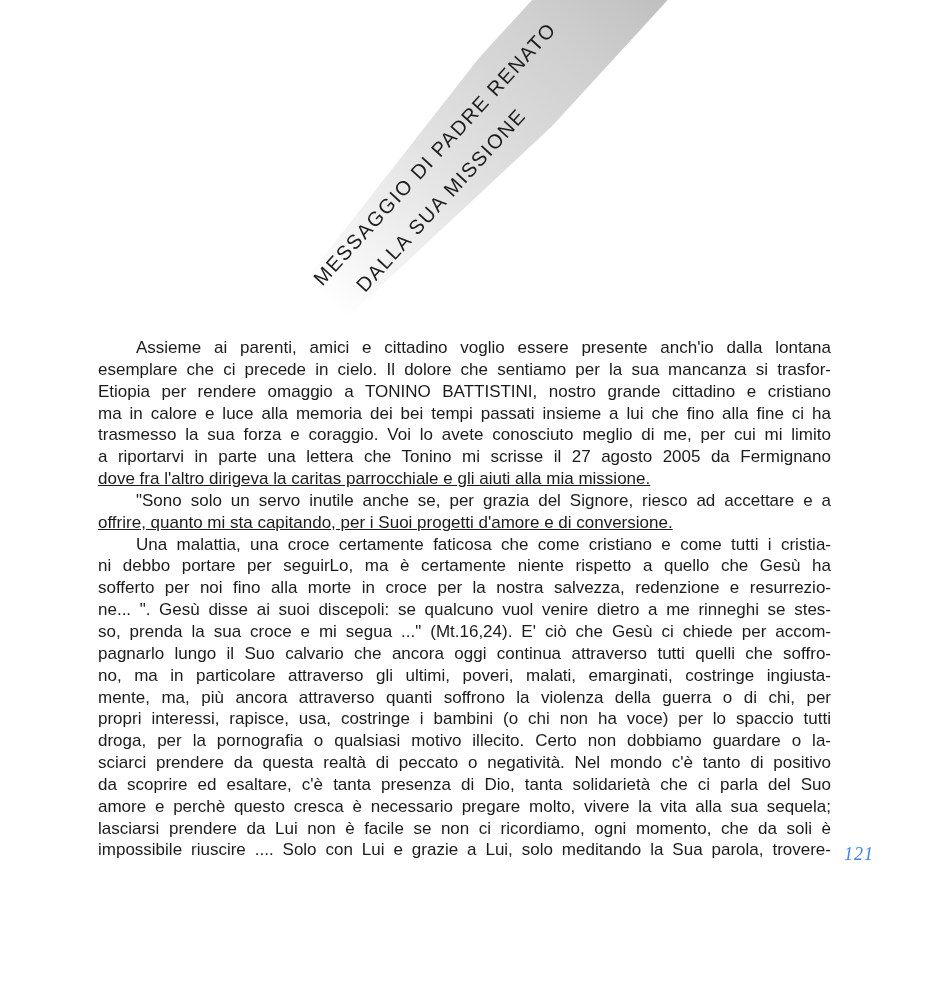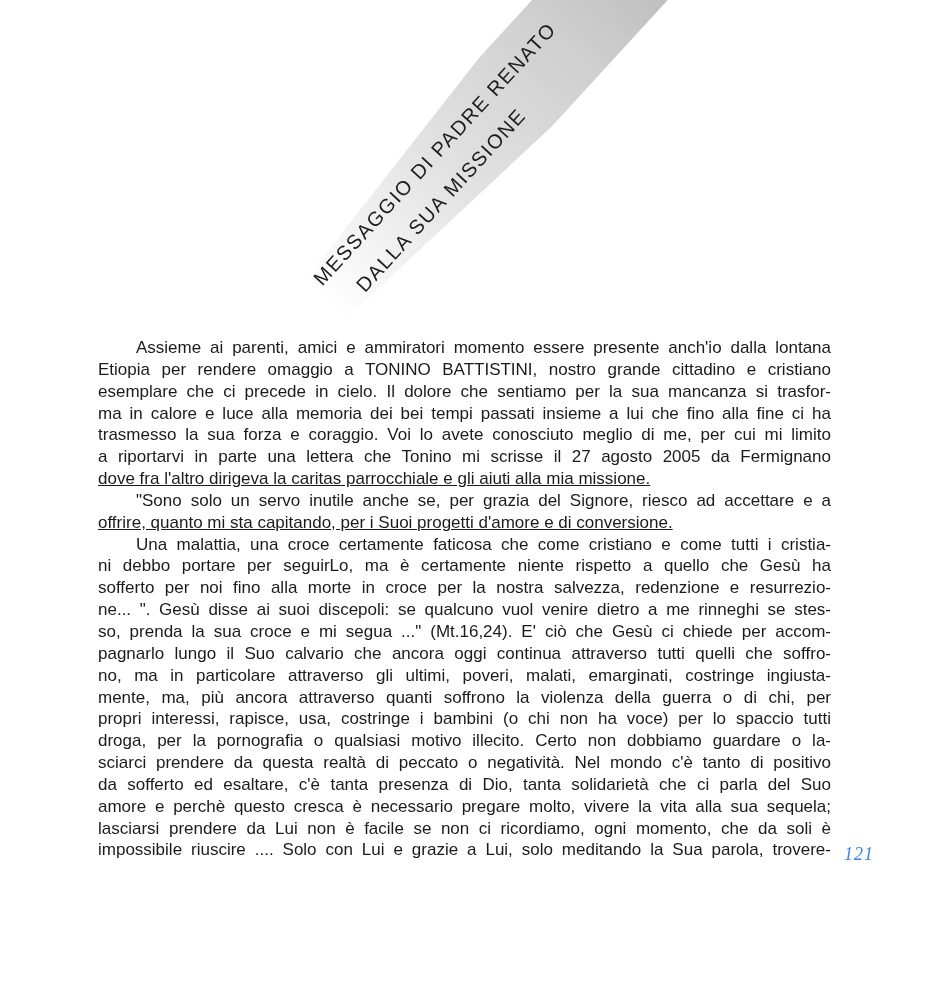--- a/index.html
+++ b/index.html
@@ -84,23 +84,23 @@
 <div class="page">
 
   <div class="banner">
     <div class="banner-line l1">MESSAGGIO DI PADRE RENATO</div>
     <div class="banner-line l2">DALLA SUA MISSIONE</div>
   </div>
 
   <div class="textblock">
 
     <div class="para">
-      <div class="line first">Assieme ai parenti, amici e ammiratori momento essere presente anch'io dalla lontana</div>
+      <div class="line first">Assieme ai parenti, amici e cittadino voglio essere presente anch'io dalla lontana</div>
+      <div class="line">esemplare che ci precede in cielo. Il dolore che sentiamo per la sua mancanza si trasfor-</div>
       <div class="line">Etiopia per rendere omaggio a TONINO BATTISTINI, nostro grande cittadino e cristiano</div>
-      <div class="line">esemplare che ci precede in cielo. Il dolore che sentiamo per la sua mancanza si trasfor-</div>
       <div class="line">ma in calore e luce alla memoria dei bei tempi passati insieme a lui che fino alla fine ci ha</div>
       <div class="line">trasmesso la sua forza e coraggio. Voi lo avete conosciuto meglio di me, per cui mi limito</div>
       <div class="line">a riportarvi in parte una lettera che Tonino mi scrisse il 27 agosto 2005 da Fermignano</div>
       <div class="line last">dove fra l'altro dirigeva la caritas parrocchiale e gli aiuti alla mia missione.</div>
     </div>
 
     <div class="para">
       <div class="line first">"Sono solo un servo inutile anche se, per grazia del Signore, riesco ad accettare e a</div>
       <div class="line last">offrire, quanto mi sta capitando, per i Suoi progetti d'amore e di conversione.</div>
     </div>
@@ -110,21 +110,21 @@
       <div class="line">ni debbo portare per seguirLo, ma è certamente niente rispetto a quello che Gesù ha</div>
       <div class="line">sofferto per noi fino alla morte in croce per la nostra salvezza, redenzione e resurrezio-</div>
       <div class="line">ne... ". Gesù disse ai suoi discepoli: se qualcuno vuol venire dietro a me rinneghi se stes-</div>
       <div class="line">so, prenda la sua croce e mi segua ..." (Mt.16,24). E' ciò che Gesù ci chiede per accom-</div>
       <div class="line">pagnarlo lungo il Suo calvario che ancora oggi continua attraverso tutti quelli che soffro-</div>
       <div class="line">no, ma in particolare attraverso gli ultimi, poveri, malati, emarginati, costringe ingiusta-</div>
       <div class="line">mente, ma, più ancora attraverso quanti soffrono la violenza della guerra o di chi, per</div>
       <div class="line">propri interessi, rapisce, usa, costringe i bambini (o chi non ha voce) per lo spaccio tutti</div>
       <div class="line">droga, per la pornografia o qualsiasi motivo illecito. Certo non dobbiamo guardare o la-</div>
       <div class="line">sciarci prendere da questa realtà di peccato o negatività. Nel mondo c'è tanto di positivo</div>
-      <div class="line">da sofferto ed esaltare, c'è tanta presenza di Dio, tanta solidarietà che ci parla del Suo</div>
+      <div class="line">da scoprire ed esaltare, c'è tanta presenza di Dio, tanta solidarietà che ci parla del Suo</div>
       <div class="line">amore e perchè questo cresca è necessario pregare molto, vivere la vita alla sua sequela;</div>
       <div class="line">lasciarsi prendere da Lui non è facile se non ci ricordiamo, ogni momento, che da soli è</div>
       <div class="line">impossibile riuscire .... Solo con Lui e grazie a Lui, solo meditando la Sua parola, trovere-</div>
     </div>
 
   </div>
 
   <div class="page-number">121</div>
 
 </div>

